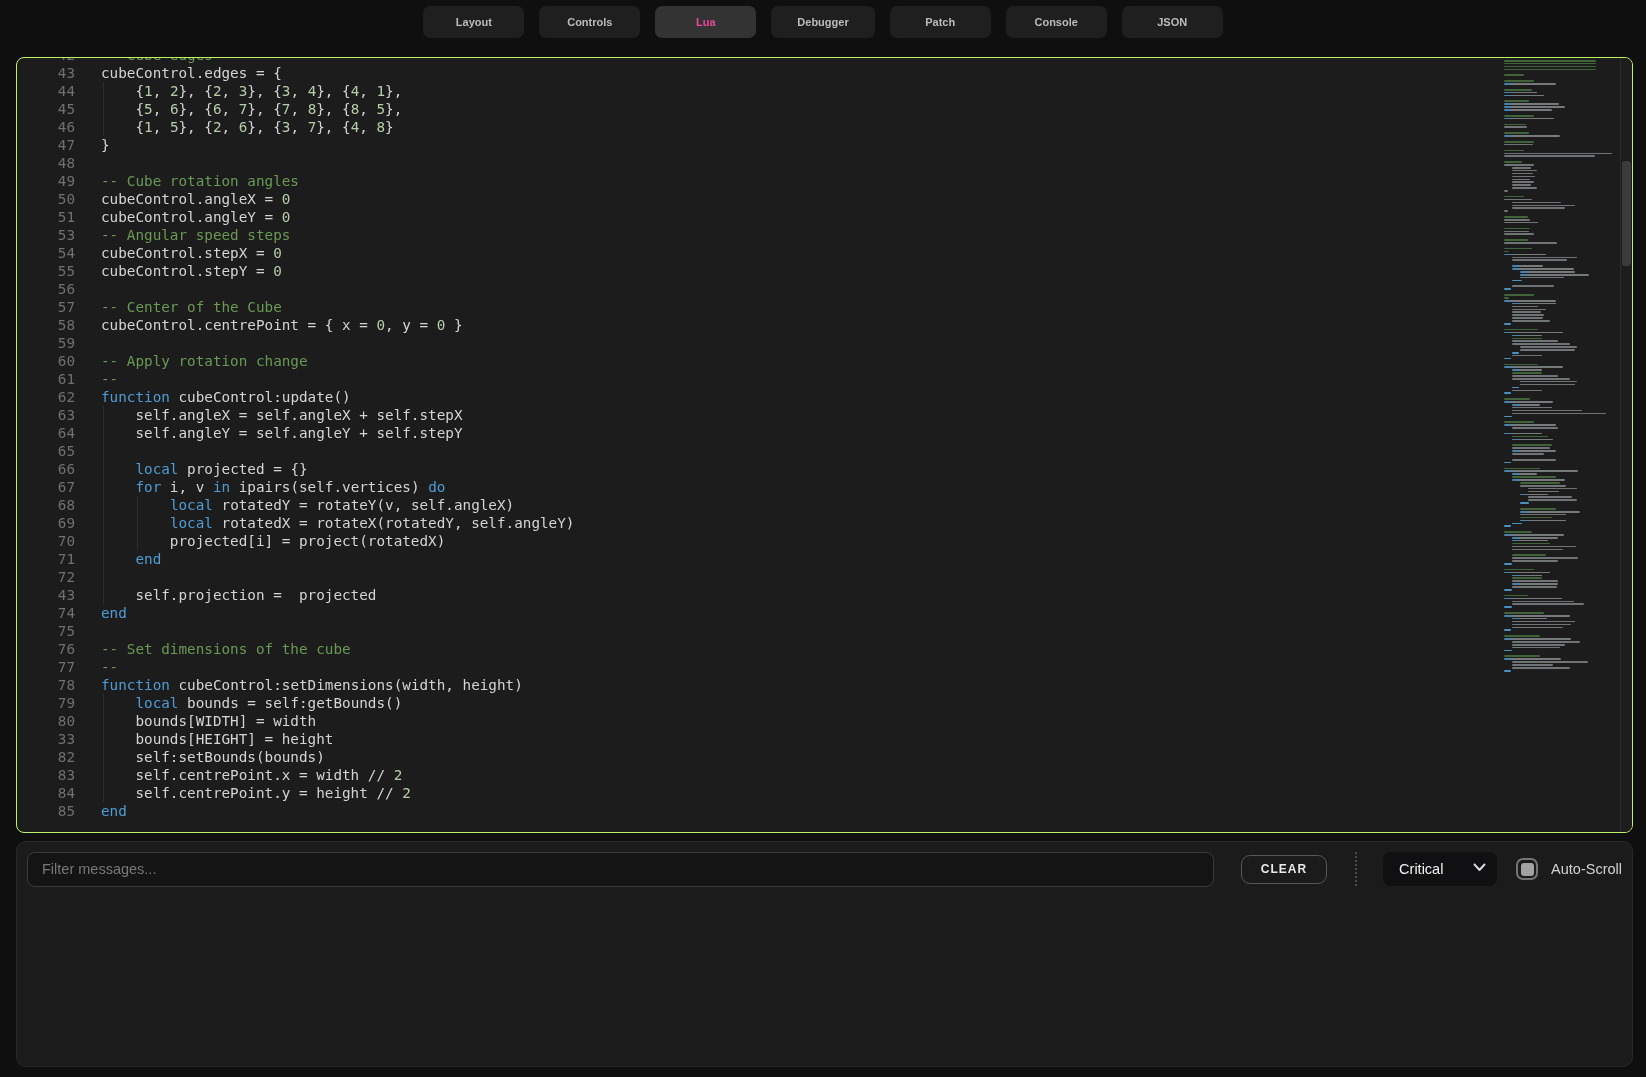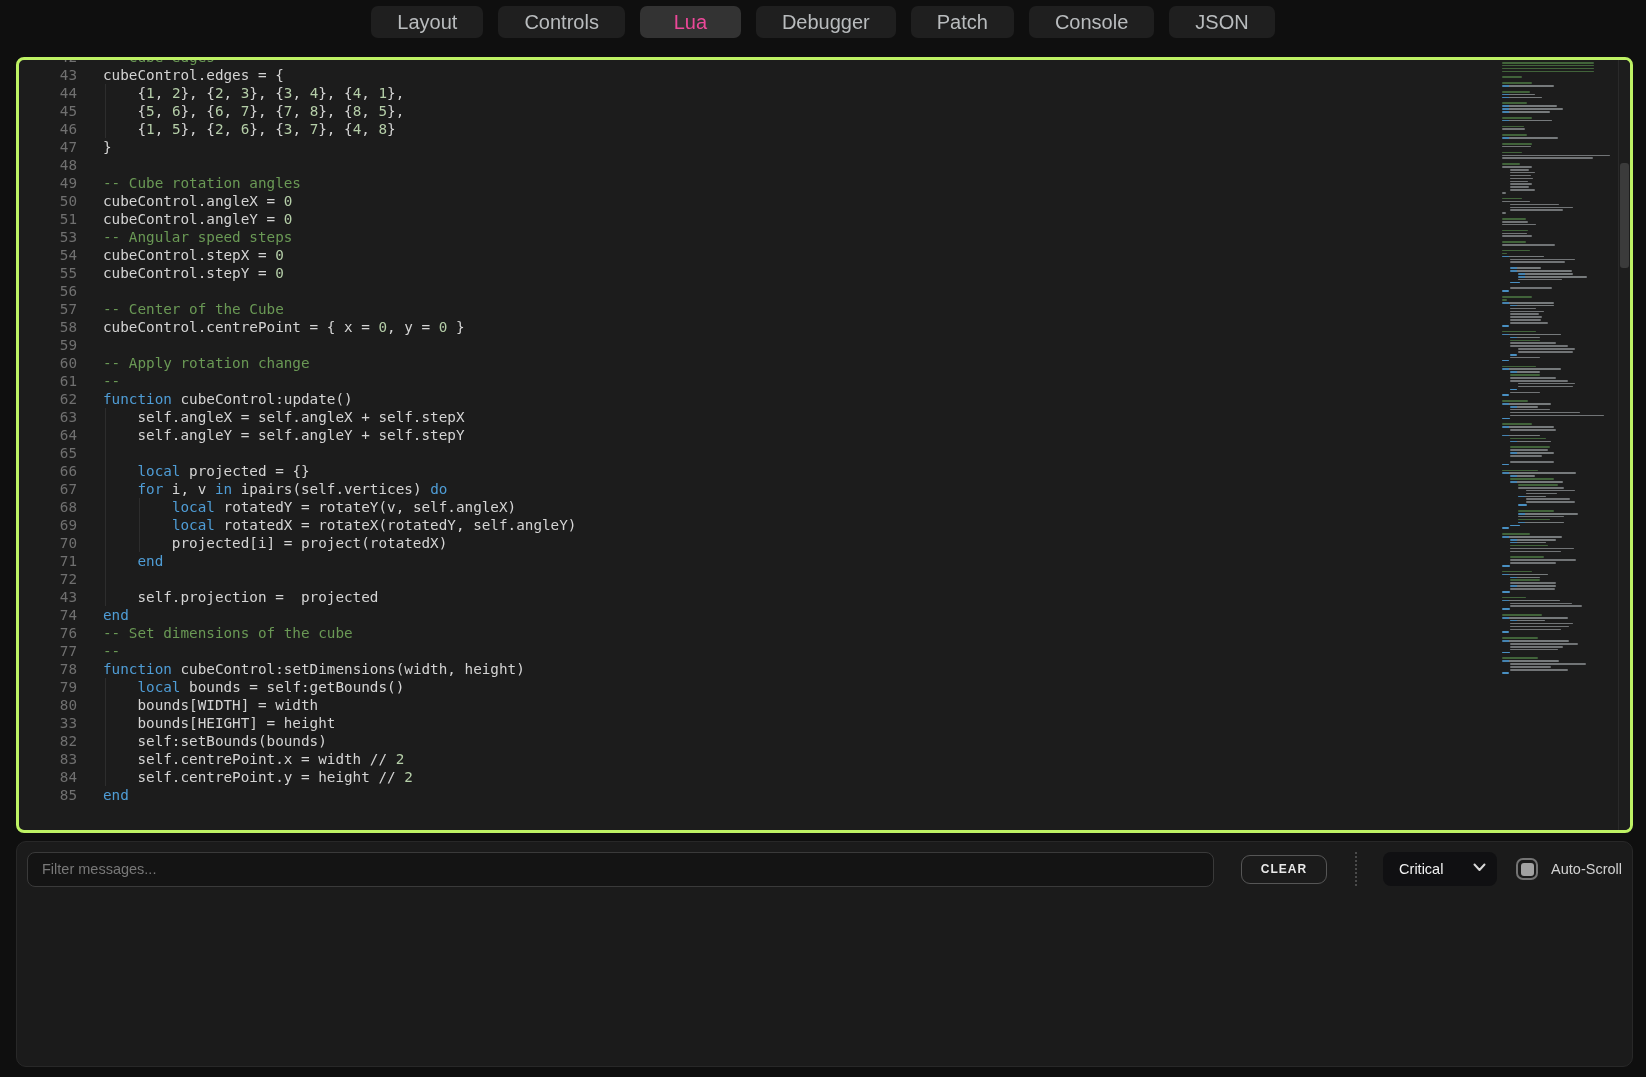--- a/index.html
+++ b/index.html
@@ -11,25 +11,25 @@
   body{
     width:1646px;height:1077px;position:relative;overflow:hidden;
     background:var(--page-bg);
     font-family:"Liberation Sans",sans-serif;
   }
   
   .tabbar{position:absolute;top:0;left:0;width:1646px;height:44px;
     display:flex;justify-content:center;align-items:center;gap:15px;}
   .tab{height:32px;min-width:101px;padding:0 26px;border-radius:7px;
     display:flex;align-items:center;justify-content:center;
-    background:var(--tab-bg);color:#b9bcbe;font-size:20px;cursor:pointer;user-select:none;}
+    background:var(--tab-bg);color:#b9bcbe;font-size:11px;cursor:pointer;user-select:none;font-weight:bold;}
   .tab.active{background:var(--tab-active-bg);color:#ec4899;}
   
   .editor{position:absolute;left:16px;top:57px;width:1617px;height:776px;
-    background:var(--panel-bg);border:3px solid #bef264;border-radius:8px;overflow:hidden;text-decoration:underline;}
+    background:var(--panel-bg);border:1px solid #bef264;border-radius:8px;overflow:hidden;text-decoration:underline;}
   .code-area{position:absolute;left:0;top:0;bottom:0;right:140px;overflow:hidden;}
   .code-inner{margin-top:-12px;font-family:"DejaVu Sans Mono",monospace;
     font-size:14.3px;line-height:18px;color:var(--code-text);}
   .code-line{display:flex;height:18px;white-space:pre;}
   .gutter{flex:0 0 84px;text-align:right;padding-right:26px;color:var(--line-number);user-select:none;}
   .code-text{position:relative;flex:1 1 auto;}
   .guide{position:absolute;top:0;bottom:0;width:1px;background:rgba(255,255,255,0.08);}
   .tc{color:var(--comment);} .tk{color:var(--keyword);} .tn{color:var(--number);} .tp{color:var(--code-text);text-align:center;}
   
   .minimap{position:absolute;top:0;bottom:0;right:12px;width:116px;padding-top:2px;overflow:hidden;}
@@ -105,20 +105,21 @@
         <div class="code-line"><div class="gutter">65</div><div class="code-text"><span class="guide" style="left: 2px;"></span></div></div>
         <div class="code-line"><div class="gutter">66</div><div class="code-text"><span class="guide" style="left: 2px;"></span><span class="tp">    </span><span class="tk">local</span><span class="tp"> projected = {}</span></div></div>
         <div class="code-line"><div class="gutter">67</div><div class="code-text"><span class="guide" style="left: 2px;"></span><span class="tp">    </span><span class="tk">for</span><span class="tp"> i, v </span><span class="tk">in</span><span class="tp"> ipairs(self.vertices) </span><span class="tk">do</span></div></div>
         <div class="code-line"><div class="gutter">68</div><div class="code-text"><span class="guide" style="left: 2px;"></span><span class="guide" style="left: 36.4px;"></span><span class="tp">        </span><span class="tk">local</span><span class="tp"> rotatedY = rotateY(v, self.angleX)</span></div></div>
         <div class="code-line"><div class="gutter">69</div><div class="code-text"><span class="guide" style="left: 2px;"></span><span class="guide" style="left: 36.4px;"></span><span class="tp">        </span><span class="tk">local</span><span class="tp"> rotatedX = rotateX(rotatedY, self.angleY)</span></div></div>
         <div class="code-line"><div class="gutter">70</div><div class="code-text"><span class="guide" style="left: 2px;"></span><span class="guide" style="left: 36.4px;"></span><span class="tp">        projected[i] = project(rotatedX)</span></div></div>
         <div class="code-line"><div class="gutter">71</div><div class="code-text"><span class="guide" style="left: 2px;"></span><span class="tp">    </span><span class="tk">end</span></div></div>
         <div class="code-line"><div class="gutter">72</div><div class="code-text"><span class="guide" style="left: 2px;"></span></div></div>
         <div class="code-line"><div class="gutter">43</div><div class="code-text"><span class="guide" style="left: 2px;"></span><span class="tp">    self.projection =  projected</span></div></div>
         <div class="code-line"><div class="gutter">74</div><div class="code-text"><span class="tk">end</span></div></div>
+        <div class="code-line"><div class="gutter">75</div><div class="code-text"></div></div>
         <div class="code-line"><div class="gutter">76</div><div class="code-text"><span class="tc">-- Set dimensions of the cube</span></div></div>
         <div class="code-line"><div class="gutter">77</div><div class="code-text"><span class="tc">--</span></div></div>
         <div class="code-line"><div class="gutter">78</div><div class="code-text"><span class="tk">function</span><span class="tp"> cubeControl:setDimensions(width, height)</span></div></div>
         <div class="code-line"><div class="gutter">79</div><div class="code-text"><span class="guide" style="left: 2px;"></span><span class="tp">    </span><span class="tk">local</span><span class="tp"> bounds = self:getBounds()</span></div></div>
         <div class="code-line"><div class="gutter">80</div><div class="code-text"><span class="guide" style="left: 2px;"></span><span class="tp">    bounds[WIDTH] = width</span></div></div>
         <div class="code-line"><div class="gutter">33</div><div class="code-text"><span class="guide" style="left: 2px;"></span><span class="tp">    bounds[HEIGHT] = height</span></div></div>
         <div class="code-line"><div class="gutter">82</div><div class="code-text"><span class="guide" style="left: 2px;"></span><span class="tp">    self:setBounds(bounds)</span></div></div>
         <div class="code-line"><div class="gutter">83</div><div class="code-text"><span class="guide" style="left: 2px;"></span><span class="tp">    self.centrePoint.x = width // </span><span class="tn">2</span></div></div>
         <div class="code-line"><div class="gutter">84</div><div class="code-text"><span class="guide" style="left: 2px;"></span><span class="tp">    self.centrePoint.y = height // </span><span class="tn">2</span></div></div>
         <div class="code-line"><div class="gutter">85</div><div class="code-text"><span class="tk">end</span></div></div>

